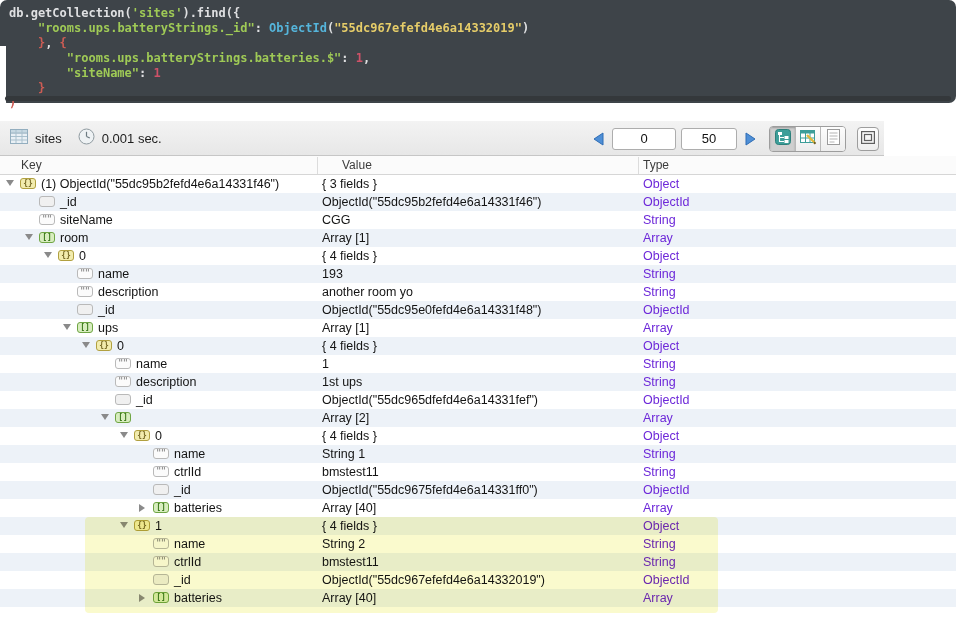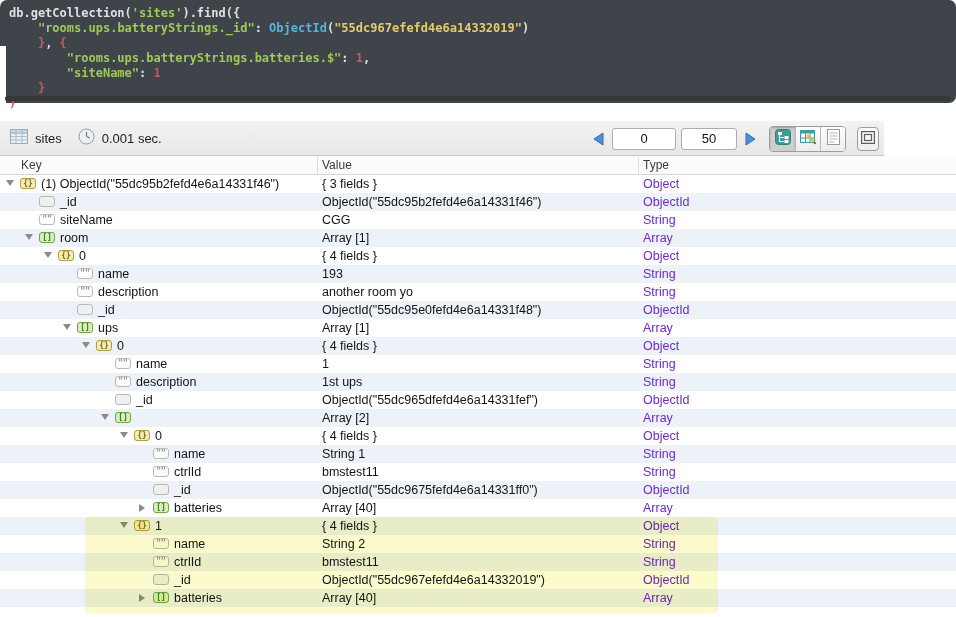--- a/index.html
+++ b/index.html
@@ -61,21 +61,21 @@
     background:linear-gradient(#fdfdfd,#ededed); border:1px solid #9d9d9d; border-radius:4px; padding:0;
   }
 
   
   .grid-header {
     position:absolute; left:0; top:156px; width:956px; height:19px;
     background:#fbfbfb; border-bottom:1px solid #d6d6d6;
     font-size:12px; color:#3c3c3c;
   }
   .grid-header .h { position:absolute; top:2px; }
-  .h-key { left:4px;margin-left:17px; } .h-value { left:322px; } .h-type { left:643px; }
+  .h-key { left:4px;margin-left:17px; } .h-value { left:342px; } .h-type { left:643px; }
   .vsep { position:absolute; top:1px; width:1px; height:17px; background:#dcdcdc; }
 
   .rows { position:absolute; left:0; top:175px; width:956px; }
   .row { position:relative; width:956px; height:18px; font-size:12.5px; color:#141414; }
   .row:nth-child(even) { background:#edf2f8; }
   .row .tri { position:absolute; top:5px; width:0; height:0; }
   .tri.open  { border-left:4.5px solid transparent; border-right:4.5px solid transparent; border-top:6px solid #8a8a8a; }
   .tri.closed{ border-top:4.5px solid transparent; border-bottom:4.5px solid transparent; border-left:6px solid #8a8a8a; }
   .ric {
     position:absolute; top:3px; width:16px; height:11px; border-radius:3px;

